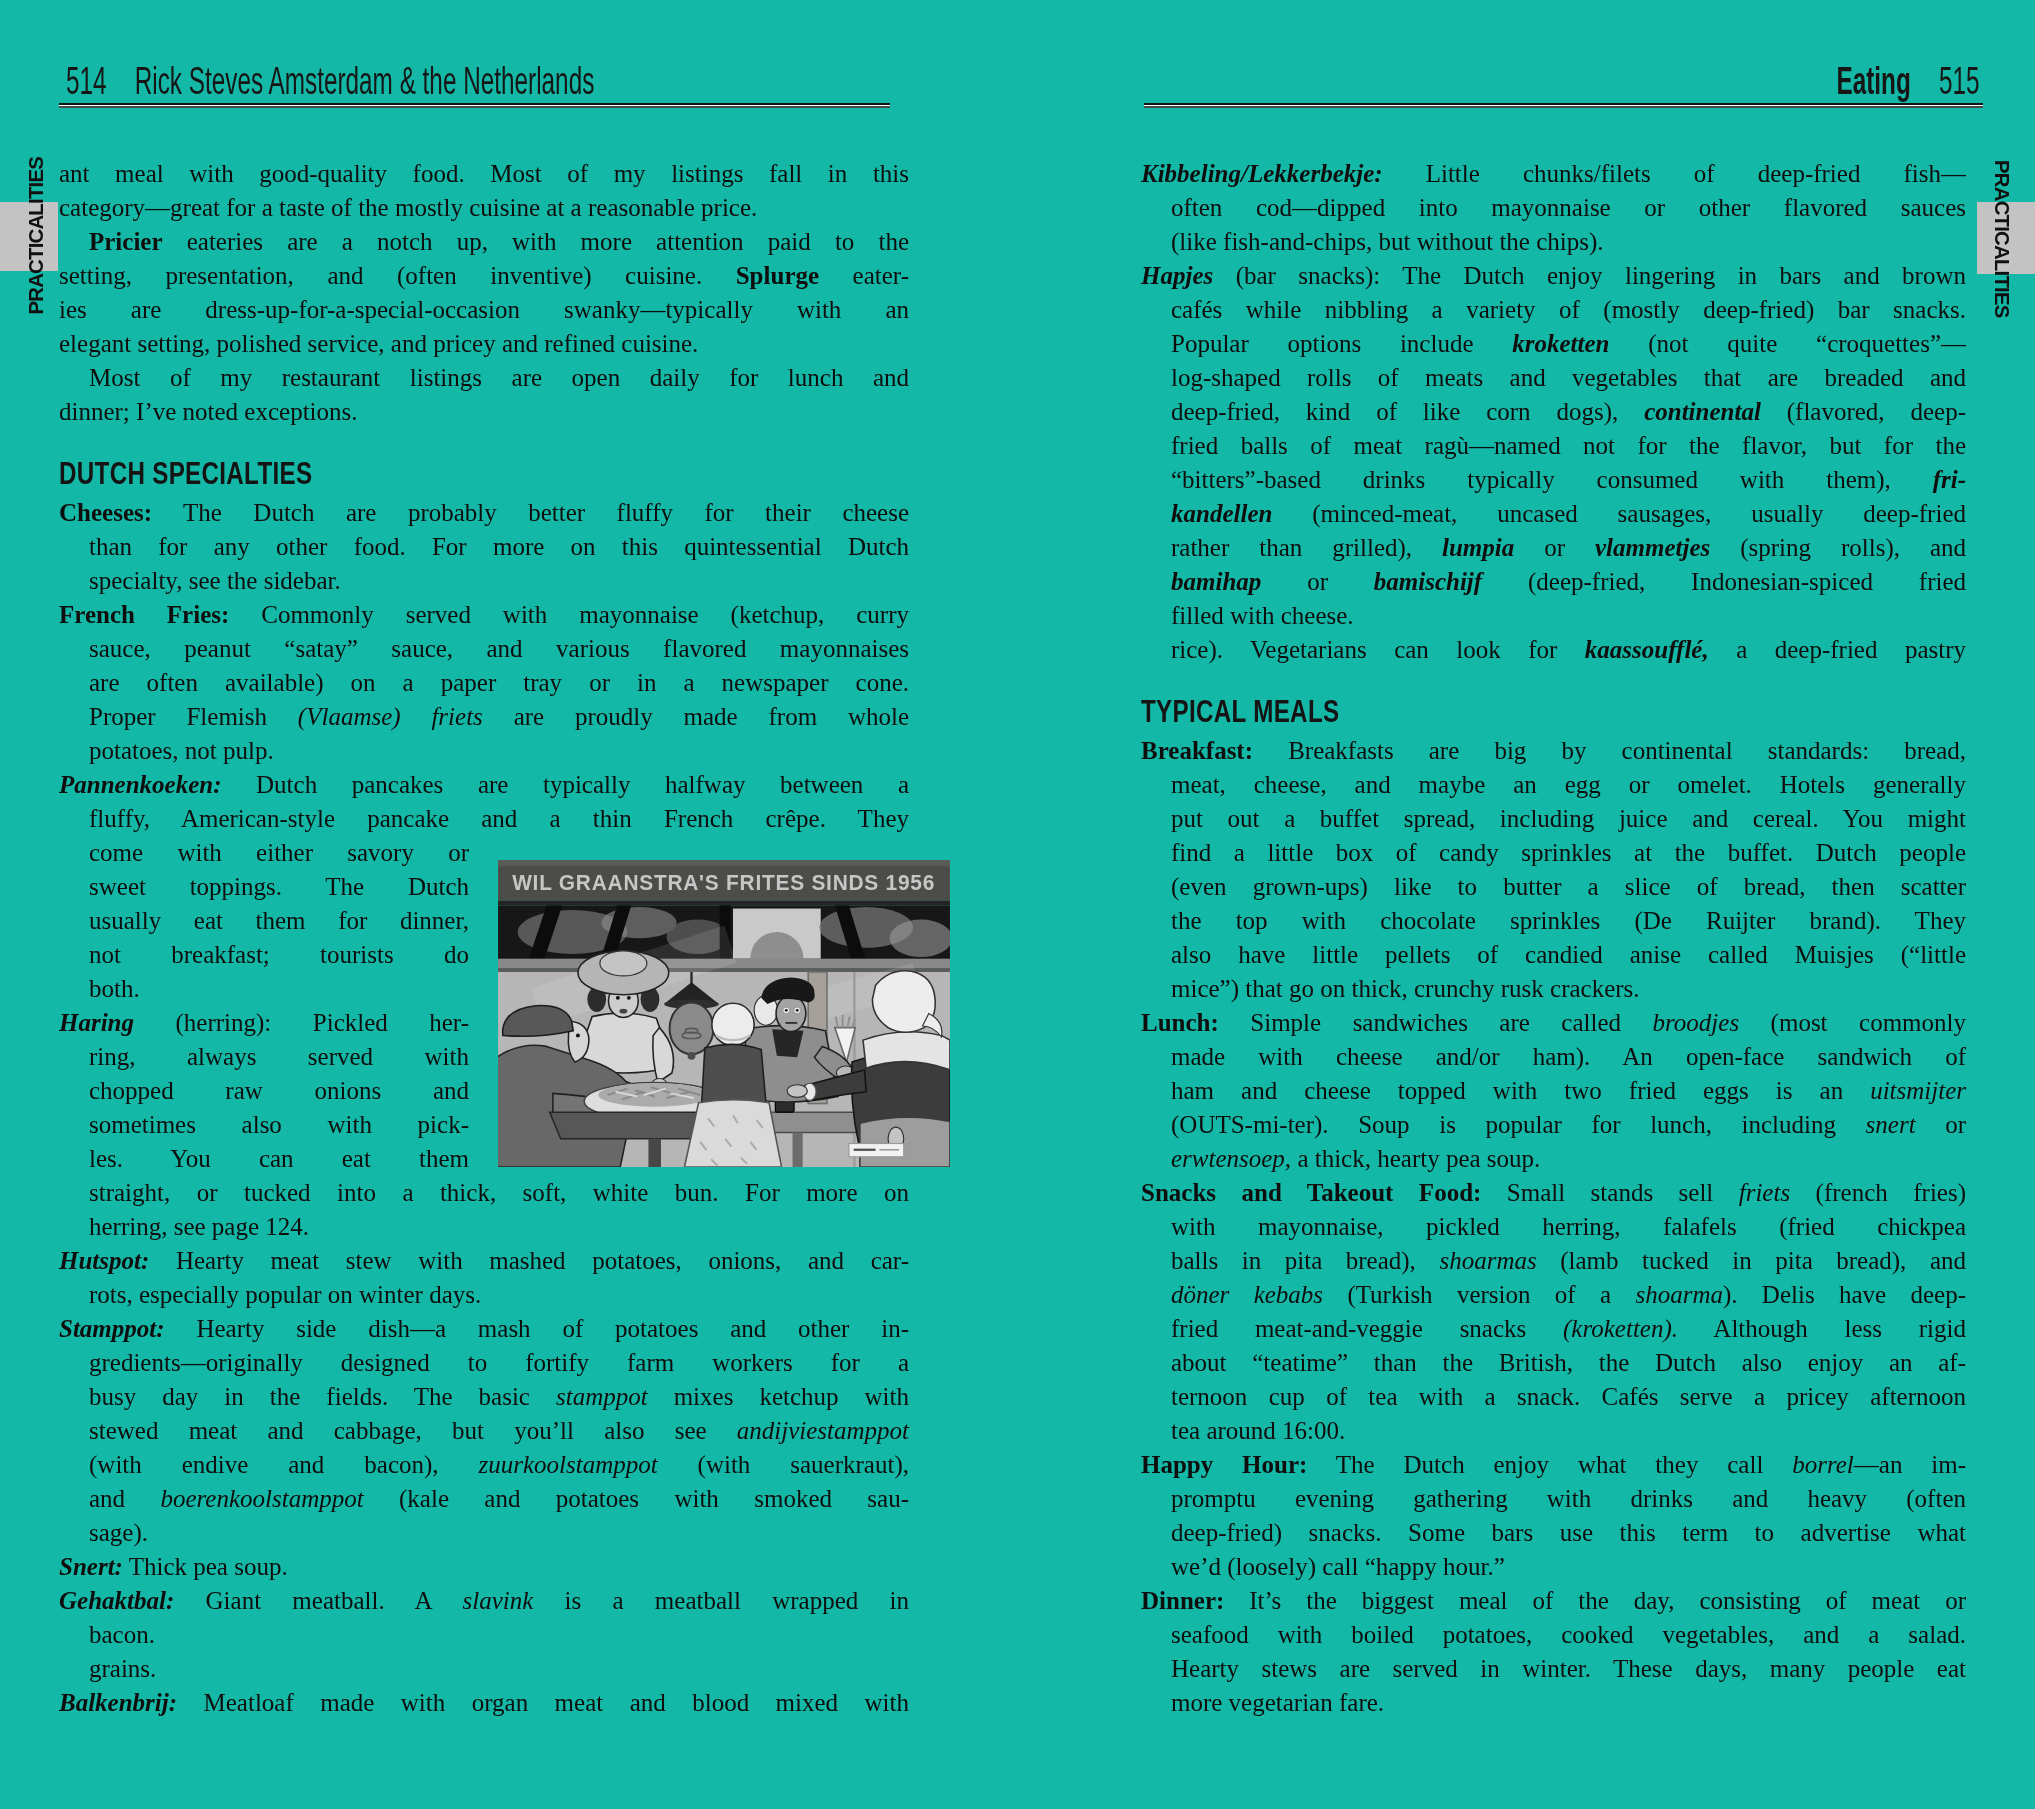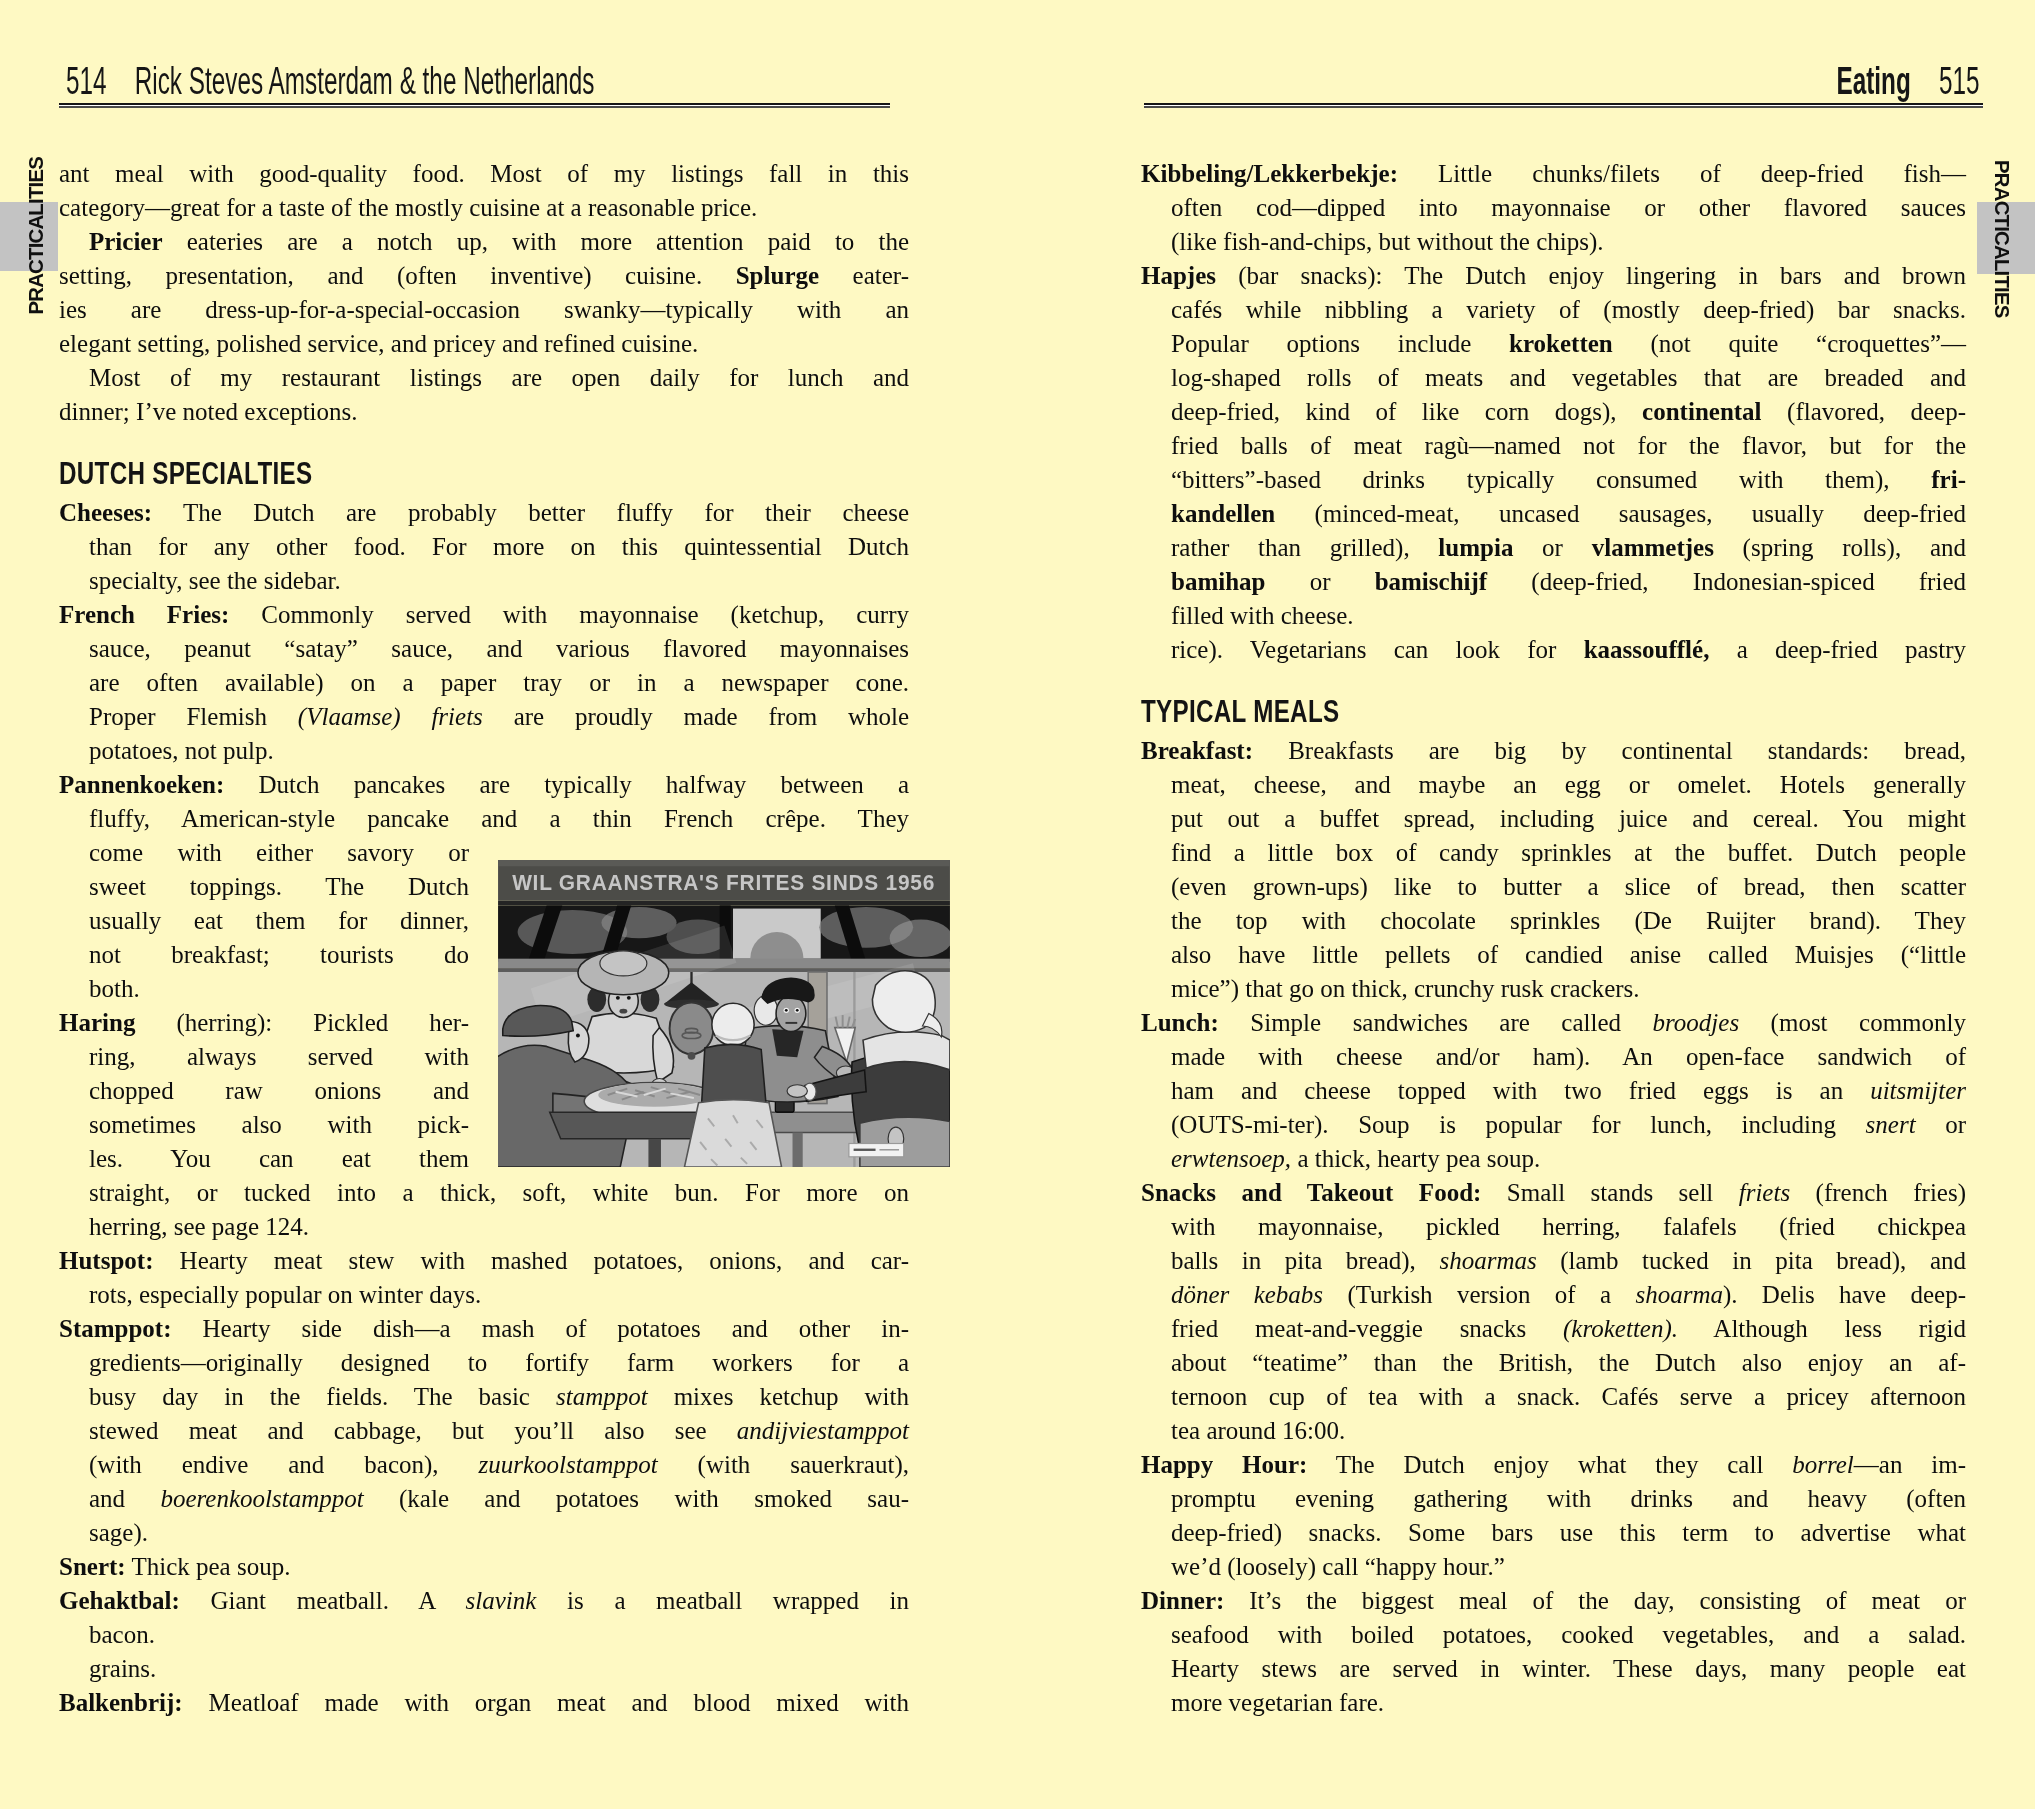--- a/index.html
+++ b/index.html
@@ -1,16 +1,16 @@
 <!DOCTYPE html>
 <html style="font-size:12.5px"><head>
 <meta charset="utf-8">
 <style>
   html,body{margin:0;padding:0;background:#888;}
-  #canvas{position:relative;width:2035px;height:1809px;background:#fef9c3;overflow:hidden;
+  #canvas{position:relative;width:2035px;height:1809px;background:#14b8a6;overflow:hidden;
           font-family:"Liberation Serif",serif;color:#0e0e0e;}
 
   
   .pg-header{position:absolute;top:59px;height:44px;line-height:44px;white-space:nowrap;
              font-family:"Liberation Sans",sans-serif;font-size:38px;color:#161616;}
   #left-header{left:66px;transform:scaleX(.64);transform-origin:0 50%;}
   #right-header{right:55px;transform:scaleX(.64);transform-origin:100% 50%;}
   .hdr-gap{display:inline-block;width:44px;}
   .hdr-bold{font-weight:700;}
   .rule{position:absolute;top:103px;height:4.7px;
@@ -33,21 +33,21 @@
   #right-body{left:1141px;width:825px;}
 
   .bl{box-sizing:border-box;height:34px;line-height:34px;font-size:25px;
       text-align:justify;text-align-last:justify;overflow:visible;}
   .bl.last{text-align-last:left;}
   .bl.ind{padding-left:30px;}
   .bl.pind{text-indent:30px;}
   .bl.narrow{width:410px;}
   .s-b{font-weight:700;}
   .s-i{font-style:italic;}
-  .s-bi{font-weight:700;}
+  .s-bi{font-weight:700;font-style:italic;}
 
   .heading{font-family:"Liberation Sans",sans-serif;font-weight:700;font-size:31px;line-height:33px;
            margin:28px 0 6.3px 0;transform:scaleX(.78);transform-origin:0 50%;letter-spacing:0.4px;color:#141414;
            white-space:nowrap;}
 
   
   #figure{position:absolute;left:498px;top:860px;width:452px;height:375px;}
 </style>
 </head>
 <body>

